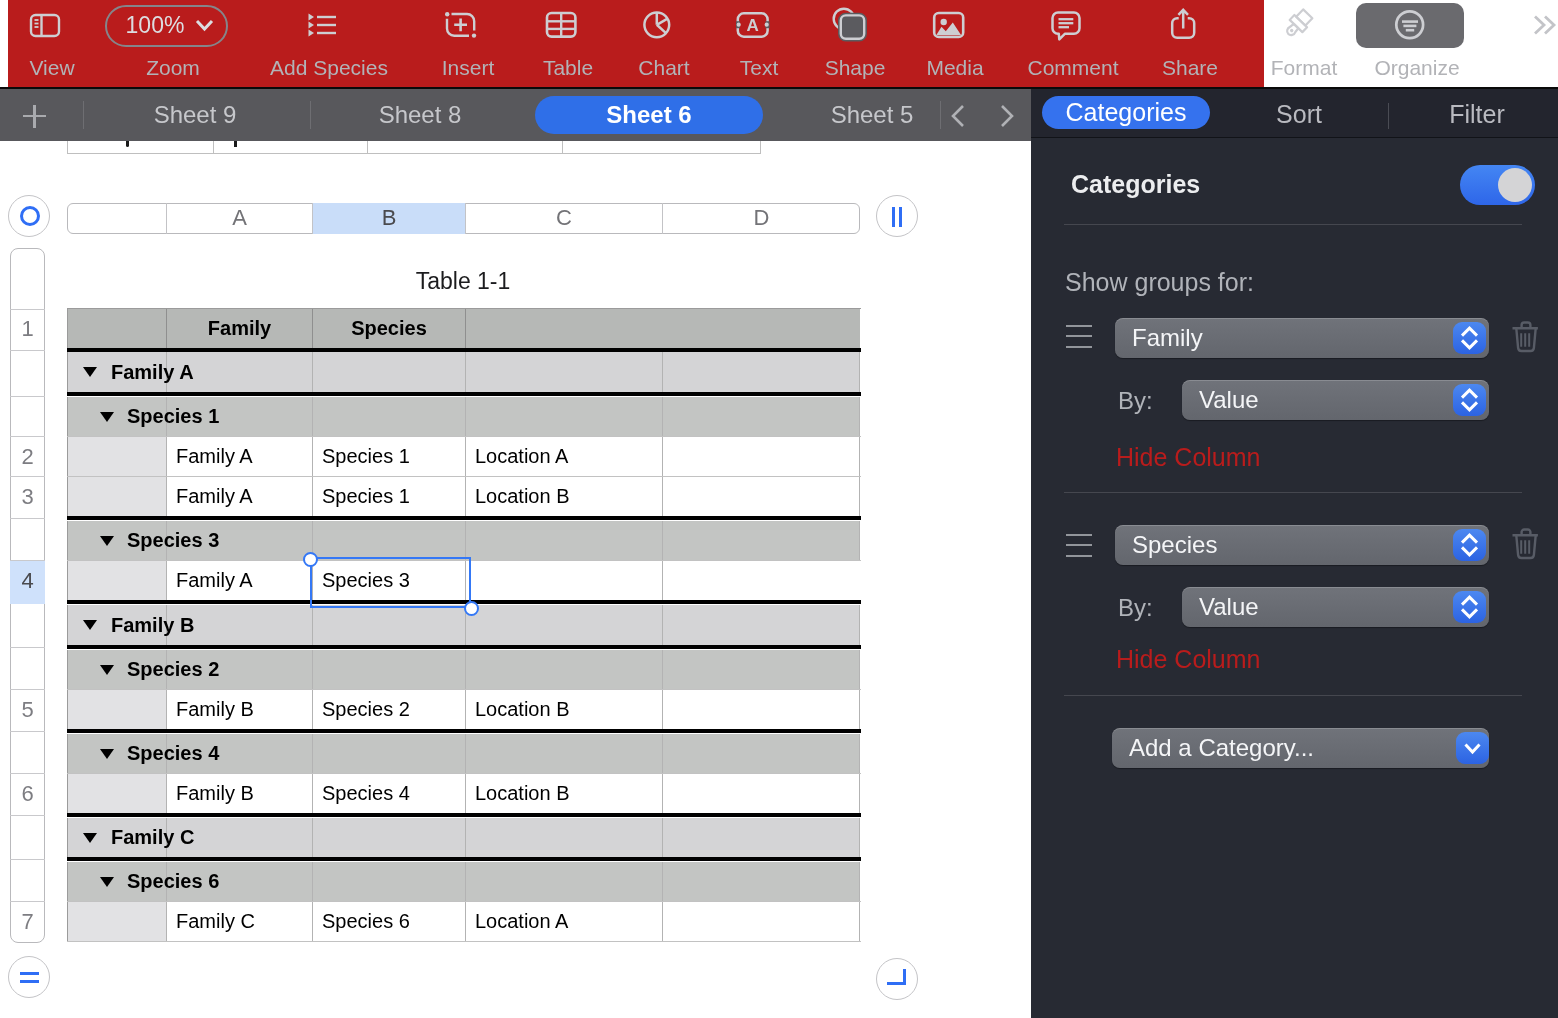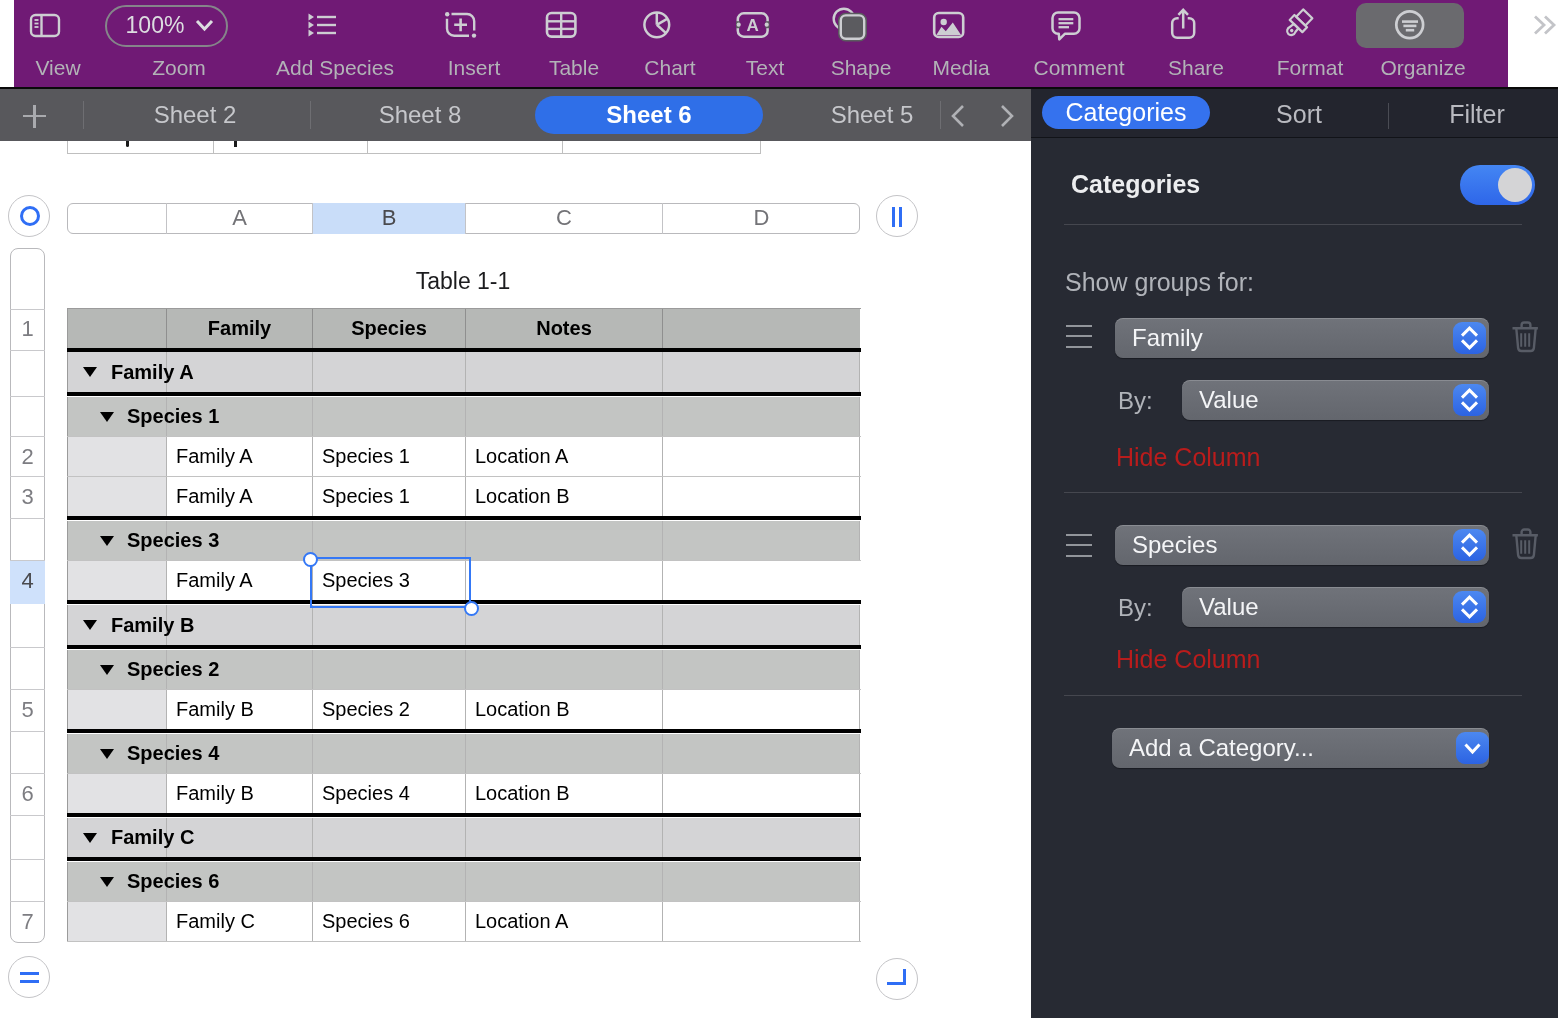--- a/index.html
+++ b/index.html
@@ -1,20 +1,20 @@
 <!DOCTYPE html>
 <html><head>
 <meta charset="utf-8">
 <style>
 *{margin:0;padding:0;box-sizing:border-box}
 html,body{width:1558px;height:1018px;overflow:hidden;background:#fff;
  font-family:"Liberation Sans",sans-serif;-webkit-font-smoothing:antialiased}
 .abs{position:absolute}
 
-#toolbar{position:absolute;left:14px;top:0;width:1494px;height:87px;background:#701a75}
+#toolbar{position:absolute;left:8px;top:0;width:1256px;height:87px;background:#b91c1c}
 #toolbarline{position:absolute;left:0;top:87px;width:1558px;height:2px;background:#0a0a0a}
 .tlabel{position:absolute;top:56px;font-size:21px;color:#b2b3b7;text-align:center;white-space:nowrap}
 
 #tabbar{position:absolute;left:0;top:89px;width:1031px;height:52px;background:#58585c}
 .tabtext{position:absolute;font-size:24px;color:#c6c7cb;text-align:center;white-space:nowrap}
 .tabdiv{position:absolute;width:1px;height:28px;background:#6e6e72}
 #sheetpill{position:absolute;left:535px;top:96px;width:228px;height:38px;border-radius:19px;background:#2f6fe8;
  color:#fff;font-size:24px;font-weight:600;text-align:center;line-height:38px}
 
 #panel{position:absolute;left:1031px;top:89px;width:527px;height:929px;background:#272a33}
@@ -170,21 +170,21 @@
 </svg>
 
 <svg class="abs" style="left:940px;top:101px;z-index:6" width="91" height="30" viewBox="0 0 91 30" fill="none" stroke="#b0b1b5" stroke-width="2.6">
  <path d="M23 5 l-10 10 10 10 M62 5 l10 10 -10 10"></path>
 </svg>
 
 <div id="tabbar">
     <div class="abs" style="left:23px;top:25.7px;width:23px;height:2.6px;background:#a9aaae"></div>
     <div class="abs" style="left:33.2px;top:15.5px;width:2.6px;height:23px;background:#a9aaae"></div>
     <div class="tabdiv" style="left:83px;top:12px"></div>
-    <div class="tabtext" style="left:135px;width:120px;top:12px">Sheet 2</div>
+    <div class="tabtext" style="left:135px;width:120px;top:12px">Sheet 9</div>
     <div class="tabdiv" style="left:310px;top:12px"></div>
     <div class="tabtext" style="left:360px;width:120px;top:12px">Sheet 8</div>
     <div class="tabtext" style="left:812px;width:120px;top:12px">Sheet 5</div>
     <div class="tabdiv" style="left:940px;top:12px"></div>
   </div>
 
 <div id="panel"></div>
 <div id="paneltop"></div>
 <div id="catpill">Categories</div>
 <div class="paneltab" style="left:1259px;width:80px">Sort</div>
@@ -299,21 +299,20 @@
     <div class="rnum" style="top:690px;height:39px;line-height:39px;">5</div>
     <div class="rnum" style="top:774px;height:39px;line-height:39px;">6</div>
     <div class="rnum" style="top:902px;height:39px;line-height:39px;">7</div>
   </div>
 
 <div id="table">
     <div class="trow hdr" style="top:309px;height:39px">
       <div class="c0"></div>
       <div class="c1" style="line-height:39px">Family</div>
       <div class="c2" style="line-height:39px">Species</div>
-      <div class="c4" style="line-height:39px">Notes</div>
     </div>
     <div class="trow fam" style="top:352px;height:40px">
       <div class="c0"></div>
       <div class="c1"></div>
       <div class="c2"></div>
       <div class="c3"></div>
       <div class="c4"></div>
     </div>
     <div class="tri" style="left:83px;top:367px"></div>
     <div class="grouplabel" style="left:111px;top:352px;line-height:40px">Family A</div>

